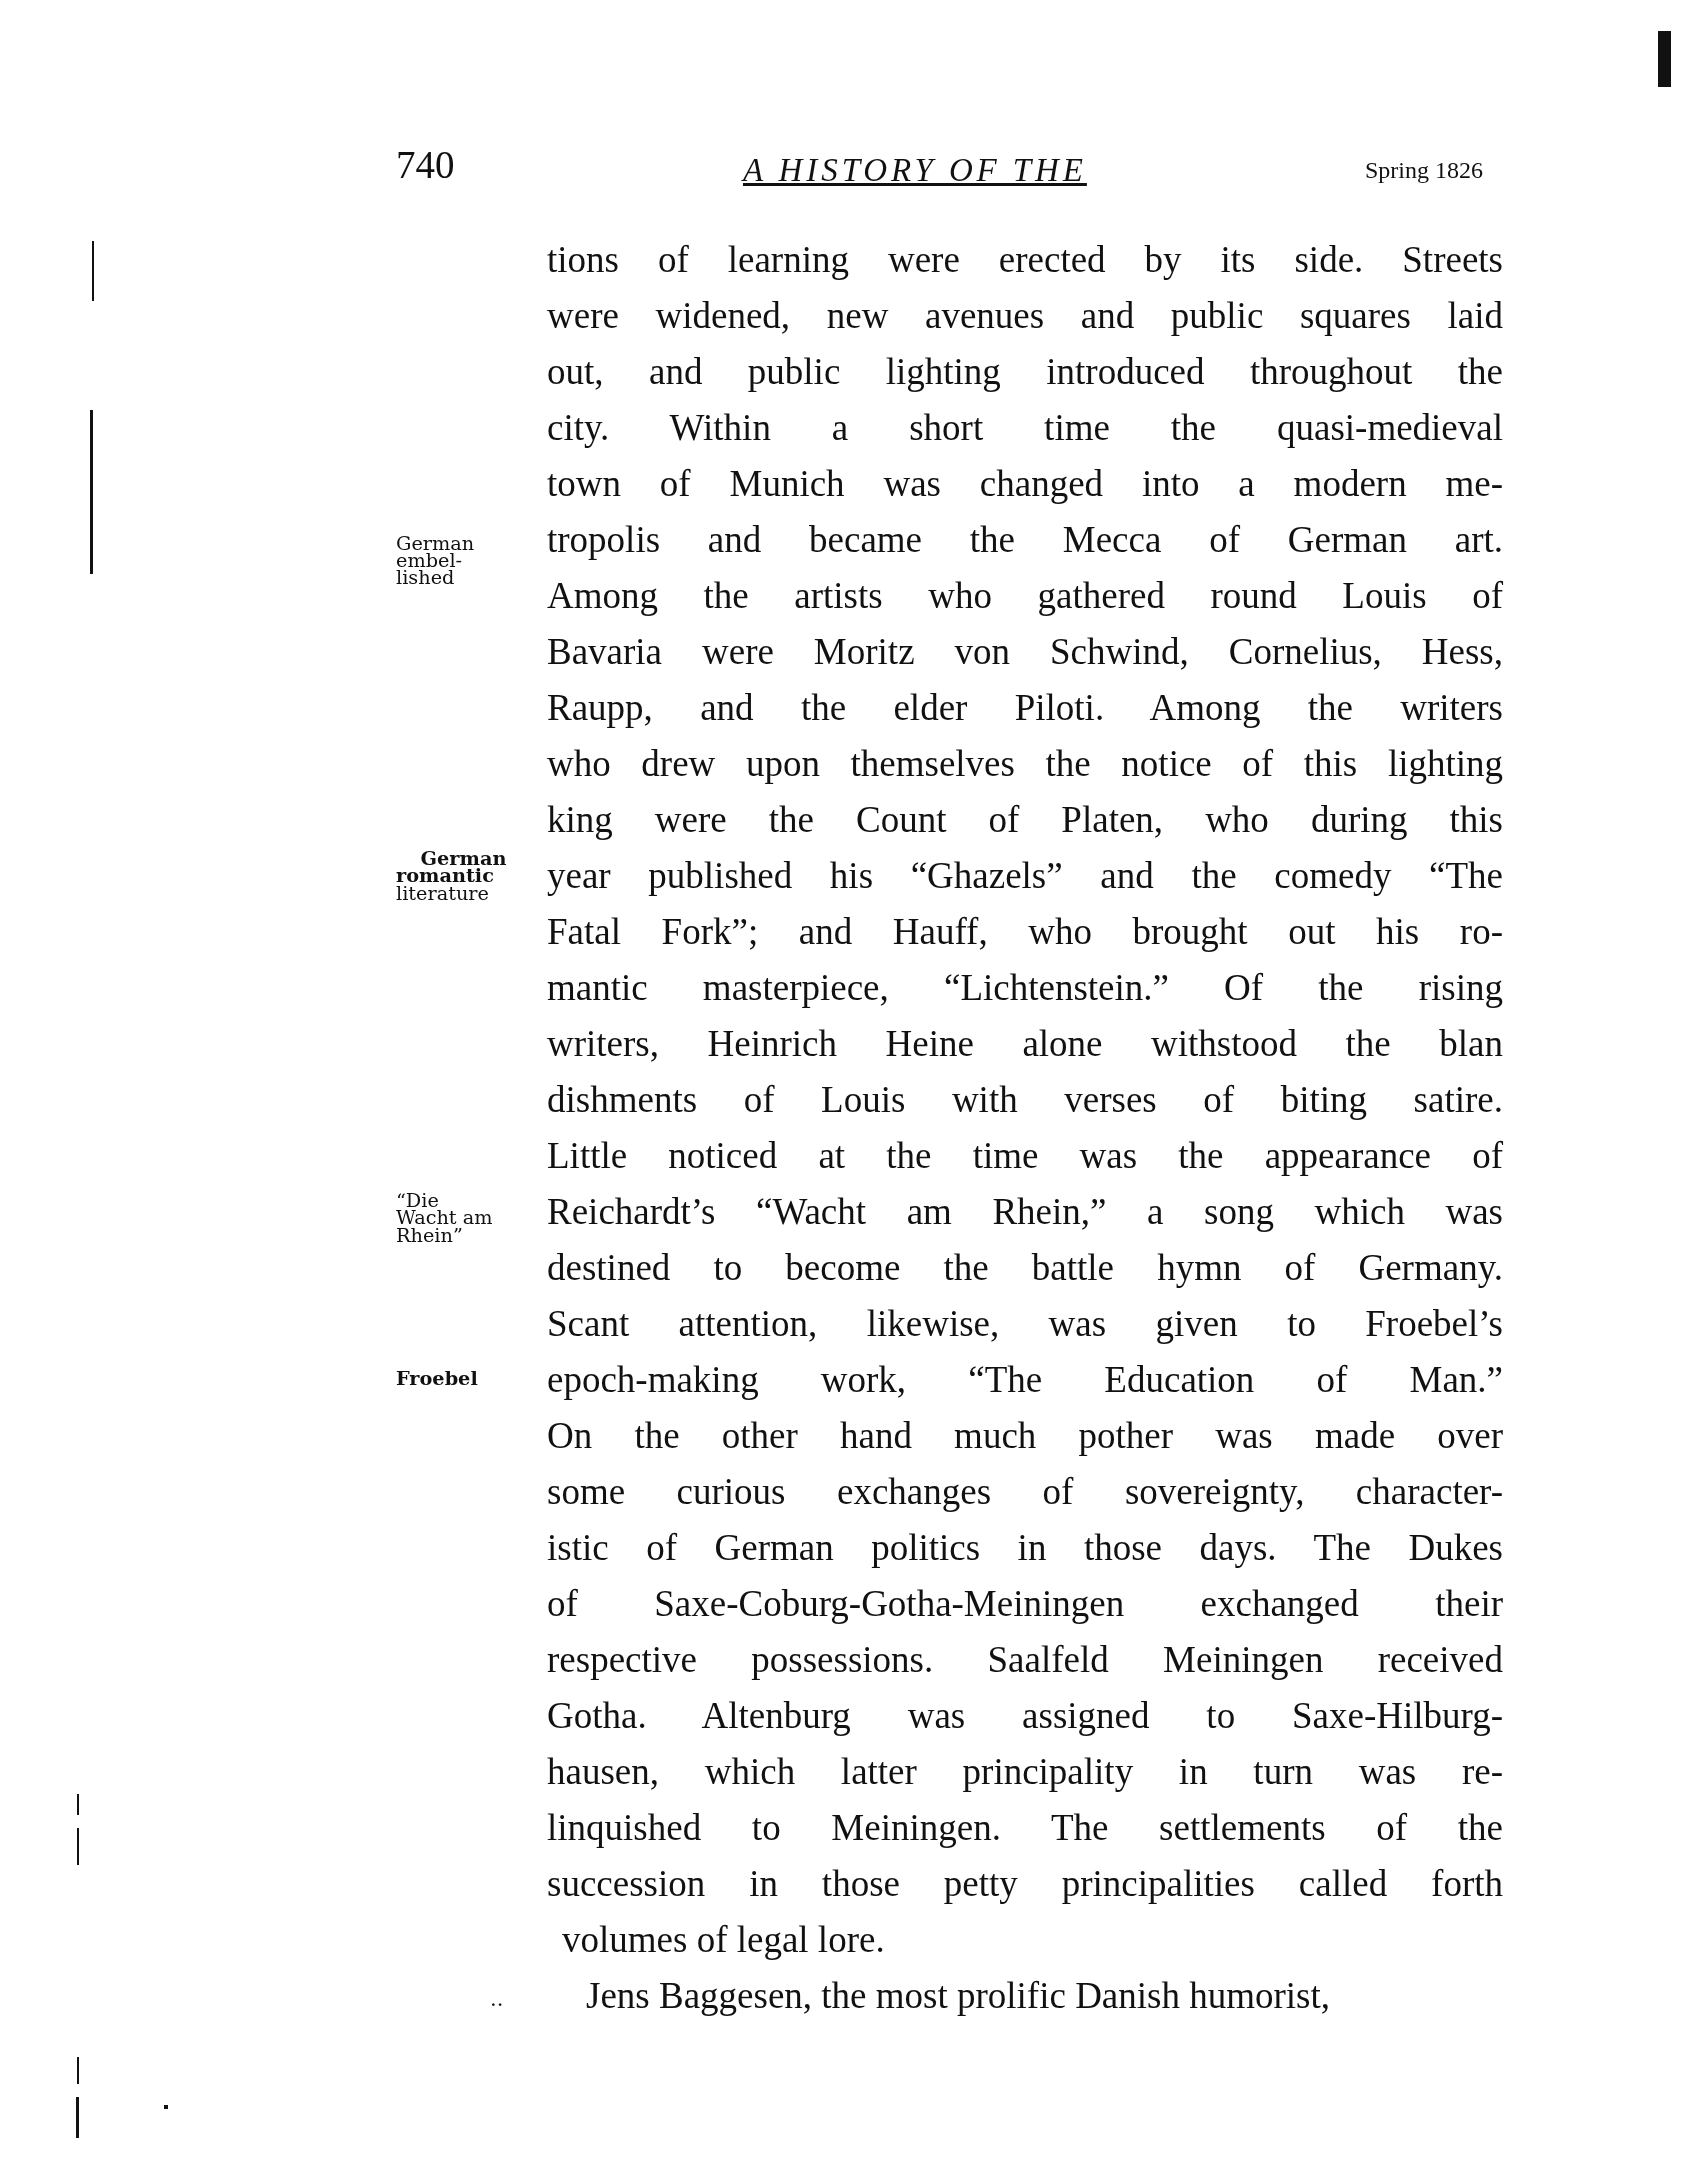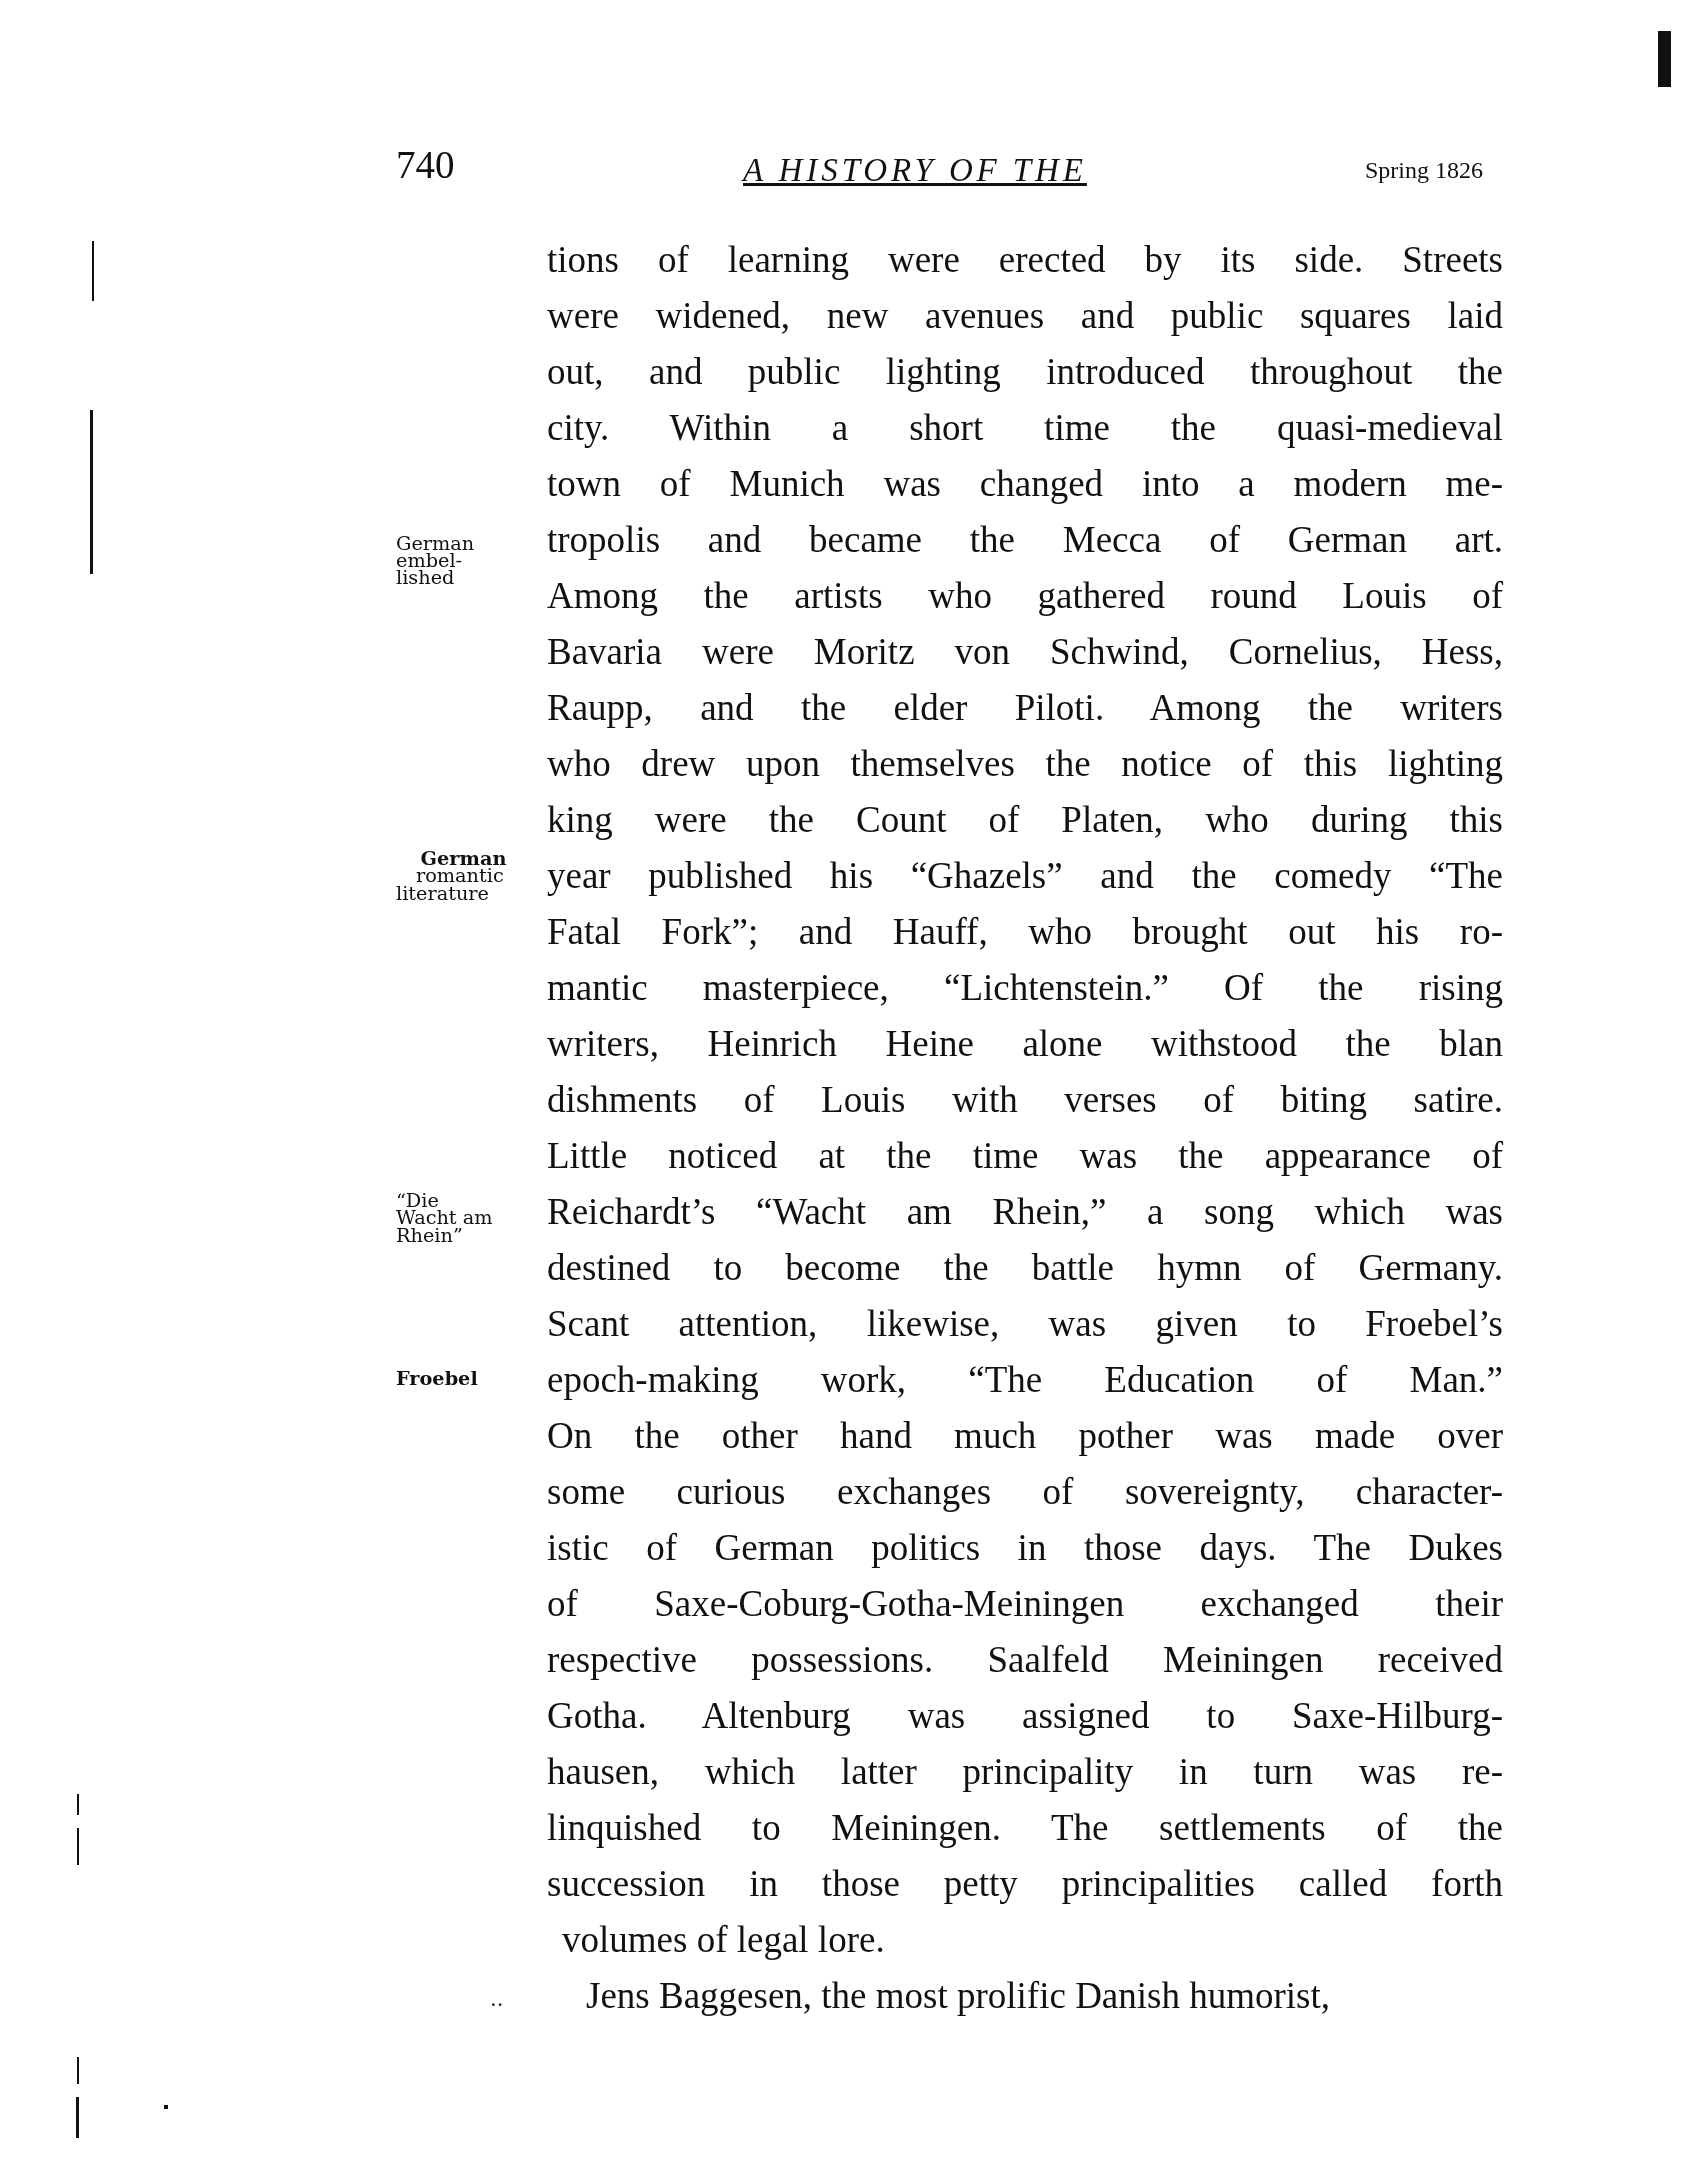--- a/index.html
+++ b/index.html
@@ -59,21 +59,21 @@
   <span class="running-date">Spring 1826</span>
 </div>
 
 <div class="sidenote" style="top:534px;">
   <span>German</span>
   <span style="line-height:16.4px;">embel-</span>
   <span style="line-height:16.4px;">lished</span>
 </div>
 <div class="sidenote bold" style="top:850px;">
   <span style="line-height:17.4px;text-align:center;">German</span>
-  <span style="line-height:17.4px;font-weight:normal;margin-left:20px;">romantic</span>
+  <span style="line-height:17.4px;font-weight:bold;">romantic</span>
   <span style="line-height:17.4px;font-weight:normal;">literature</span>
 </div>
 <div class="sidenote" style="top:1192px;">
   <span style="line-height:17.4px;">“Die</span>
   <span style="line-height:17.4px;">Wacht am</span>
   <span style="line-height:17.4px;">Rhein”</span>
 </div>
 <div class="sidenote bold" style="top:1369px;">
   <span>Froebel</span>
 </div>

